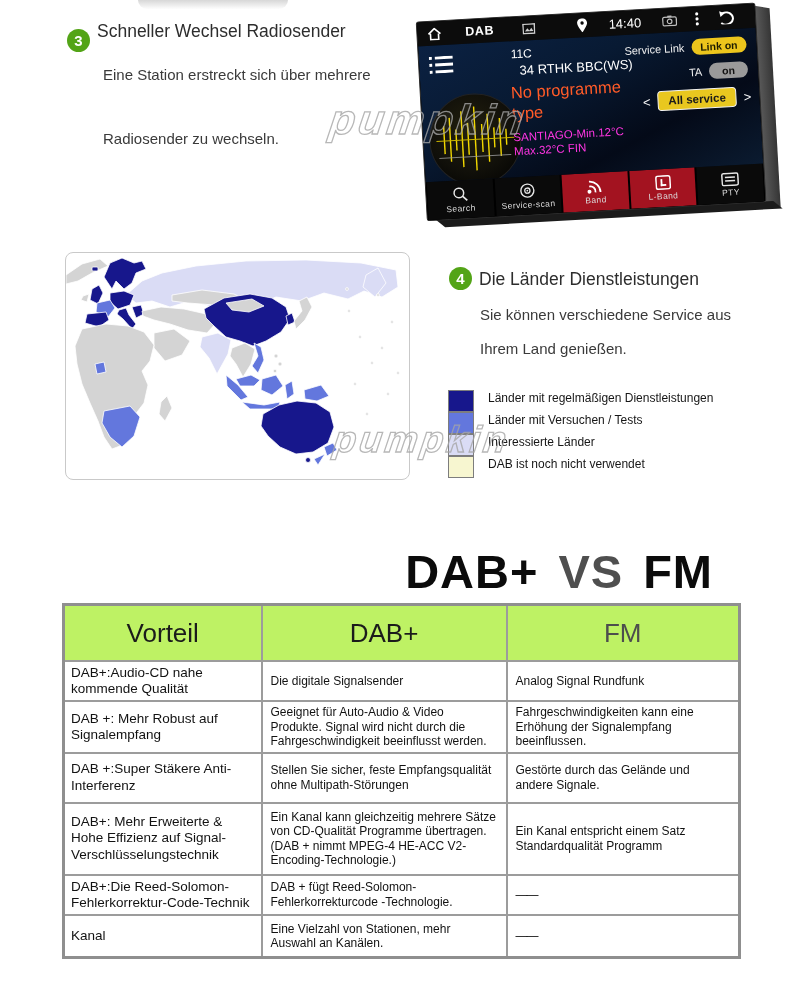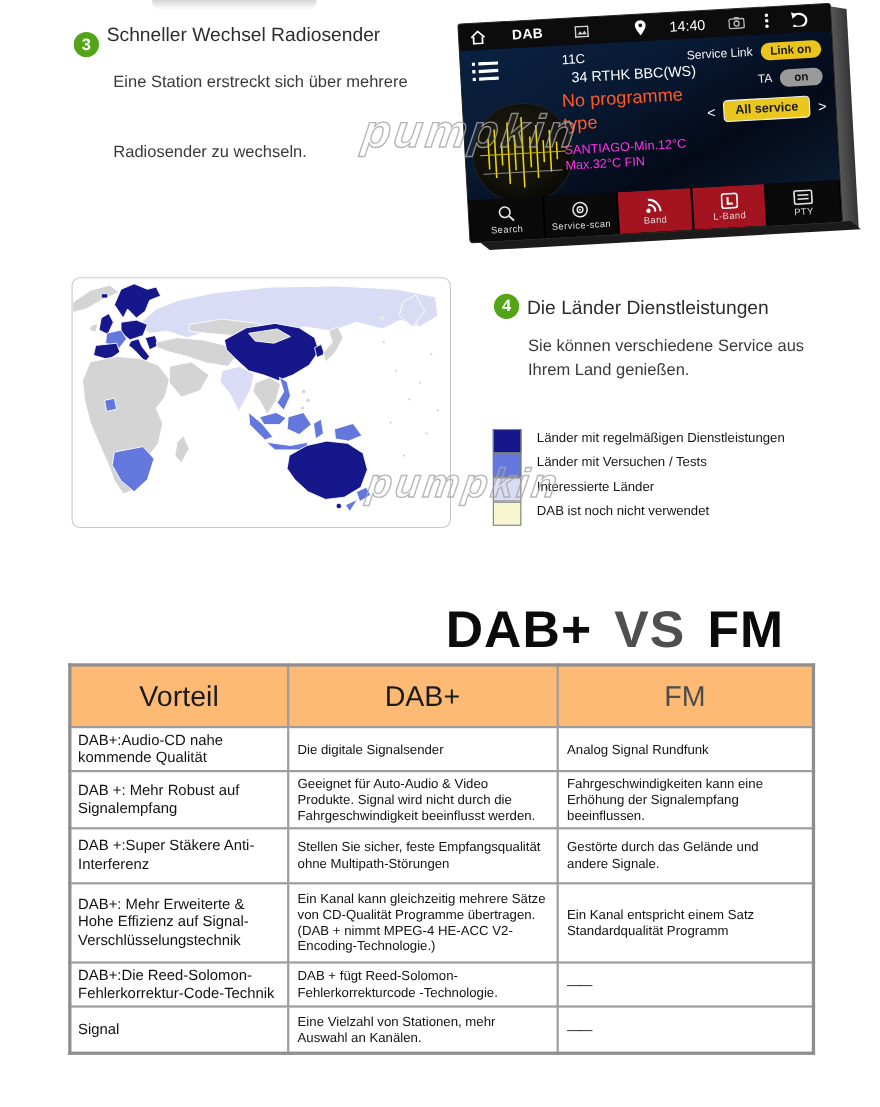--- a/index.html
+++ b/index.html
@@ -70,38 +70,38 @@
 
   
   .map-box{left:65px;top:252px;width:343px;height:226px;background:#fff;border:1px solid #c9c9c9;
            border-radius:8px;overflow:hidden;z-index:2;}
   .m-gray{fill:#d4d4d4;} .m-navy{fill:#17178c;} .m-blue{fill:#6377dd;} .m-lav{fill:#dadcf5;}
 
   
   .s4-badge{left:449px;top:267px;}
   .s4-head{left:479px;top:269px;}
   .s4-l1{left:480px;top:306px;}
-  .s4-l2{left:480px;top:328px;}
+  .s4-l2{left:480px;top:340px;}
 
   
   .legend{left:448px;top:391px;z-index:4;}
   .lg-row{display:flex;height:22px;}
   .lg-sw{width:26px;height:22px;border:1px solid #7d7d7d;margin-top:-1px;box-sizing:border-box;}
   .lg-lb{margin-left:14px;font-size:12px;color:#161616;white-space:nowrap;}
 
   
   .vs-title{left:62px;top:544px;width:676px;text-align:right;font-size:47px;font-weight:700;
             letter-spacing:1px;color:#0b0b0b;transform:translateX(-25px);}
   .vs-mid{color:#4f4f4f;margin:0 20px;}
 
   
   .cmp{left:62px;top:603px;border-collapse:collapse;table-layout:fixed;width:676px;
        border:3px solid #8f8f8f;}
   .cmp th,.cmp td{border:2px solid #9c9c9c;vertical-align:middle;}
-  .cmp th{background:#fdba74;height:52px;font-size:26px;font-weight:400;color:#1b1b1b;}
+  .cmp th{background:#bef264;height:52px;font-size:26px;font-weight:400;color:#1b1b1b;}
   .cmp th.fm{color:#4d4d4d;}
   .cmp td{font-size:12px;color:#121212;padding:3px 8px;line-height:1.2;background:#fff;}
   .cmp td.c1{font-size:13.5px;padding-left:6px;}
   .col1{width:198px;} .col2{width:245px;} .col3{width:233px;}
   .r1{height:40px;} .r2{height:44px;} .r3{height:50px;} .r4{height:72px;} .r5{height:35px;} .r6{height:43px;}
   .dash{color:#3c3c3c;letter-spacing:-1px;}
 
   svg{display:block;}
 </style>
 </head>
@@ -402,20 +402,20 @@
         <td class="c1">DAB+: Mehr Erweiterte &amp; Hohe Effizienz auf Signal-Verschlüsselungstechnik</td>
         <td>Ein Kanal kann gleichzeitig mehrere Sätze von CD-Qualität Programme übertragen. (DAB + nimmt MPEG-4 HE-ACC V2-Encoding-Technologie.)</td>
         <td>Ein Kanal entspricht einem Satz Standardqualität Programm</td>
       </tr>
       <tr class="r5">
         <td class="c1">DAB+:Die Reed-Solomon-Fehlerkorrektur-Code-Technik</td>
         <td>DAB + fügt Reed-Solomon-Fehlerkorrekturcode -Technologie.</td>
         <td class="dash">——</td>
       </tr>
       <tr class="r6">
-        <td class="c1">Signal</td>
+        <td class="c1">Kanal</td>
         <td>Eine Vielzahl von Stationen, mehr Auswahl an Kanälen.</td>
         <td class="dash">——</td>
       </tr>
     </tbody>
   </table>
 
 </div>
 
 </body></html>

